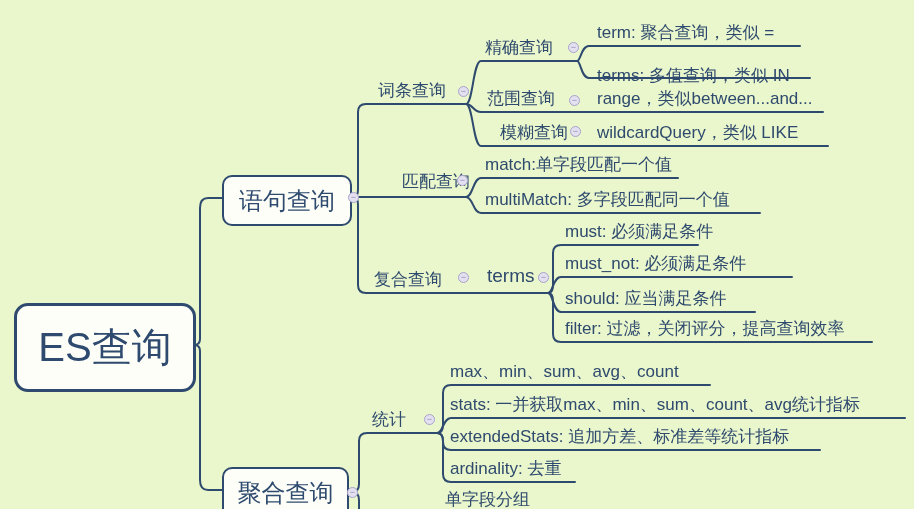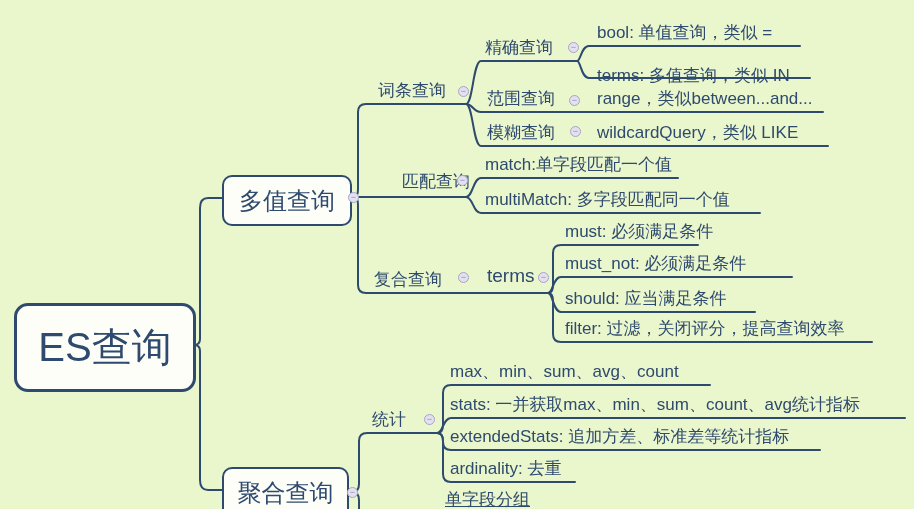--- a/index.html
+++ b/index.html
@@ -89,53 +89,53 @@
     <path d="M437,433 C443,433 443,418 451,418 L905,418"></path>
     <path d="M437,433 Q443,433 443,441 L443,442 Q443,450 451,450 L820,450"></path>
     <path d="M437,433 Q443,433 443,441 L443,474 Q443,482 451,482 L575,482"></path>
   </svg>
 
   <div class="box root" style="left:14px;top:303px;width:176px;height:83px;">
     <span>ES查询</span>
   </div>
 
   <div class="box branch" style="left:222px;top:175px;width:126px;height:47px;">
-    <span>多值查询</span>
+    <span>语句查询</span>
   </div>
 
   <div class="box branch" style="left:222px;top:467px;width:123px;height:48px;">
     <span>聚合查询</span>
   </div>
 
   <div class="txt" style="left:378px;top:81px;">词条查询</div>
   <div class="txt" style="left:485px;top:38px;">精确查询</div>
-  <div class="txt" style="left:597px;top:23px;">bool: 单值查询，类似 =</div>
+  <div class="txt" style="left:597px;top:23px;">term: 聚合查询，类似 =</div>
   <div class="txt" style="left:597px;top:66px;">terms: 多值查询，类似 IN</div>
   <div class="txt" style="left:487px;top:89px;">范围查询</div>
   <div class="txt" style="left:597px;top:89px;">range，类似between...and...</div>
-  <div class="txt" style="left:487px;top:123px;">模糊查询</div>
+  <div class="txt" style="left:500px;top:123px;">模糊查询</div>
   <div class="txt" style="left:597px;top:123px;">wildcardQuery，类似 LIKE</div>
 
   <div class="txt" style="left:378px;top:172px;margin-left:24px;">匹配查询</div>
   <div class="txt" style="left:485px;top:155px;">match:单字段匹配一个值</div>
   <div class="txt" style="left:485px;top:190px;">multiMatch: 多字段匹配同一个值</div>
 
   <div class="txt" style="left:374px;top:270px;">复合查询</div>
   <div class="txt bool-label" style="left:487px;top:266px;">terms</div>
   <div class="txt" style="left:565px;top:222px;">must: 必须满足条件</div>
   <div class="txt" style="left:565px;top:254px;">must_not: 必须满足条件</div>
   <div class="txt" style="left:565px;top:289px;">should: 应当满足条件</div>
   <div class="txt" style="left:565px;top:319px;">filter: 过滤，关闭评分，提高查询效率</div>
 
   <div class="txt" style="left:372px;top:410px;">统计</div>
   <div class="txt" style="left:450px;top:362px;">max、min、sum、avg、count</div>
   <div class="txt" style="left:450px;top:395px;">stats: 一并获取max、min、sum、count、avg统计指标</div>
   <div class="txt" style="left:450px;top:427px;">extendedStats: 追加方差、标准差等统计指标</div>
   <div class="txt" style="left:450px;top:459px;">ardinality: 去重</div>
-  <div class="txt" style="left:445px;top:490px;text-decoration:underline;">单字段分组</div>
+  <div class="txt" style="left:445px;top:490px;">单字段分组</div>
 
   <div class="collapse" style="left:348px;top:192px;">
       <span>−</span>
     </div>
   <div class="collapse" style="left:458px;top:86px;">
       <span>−</span>
     </div>
   <div class="collapse" style="left:568px;top:42px;">
       <span>−</span>
     </div>

